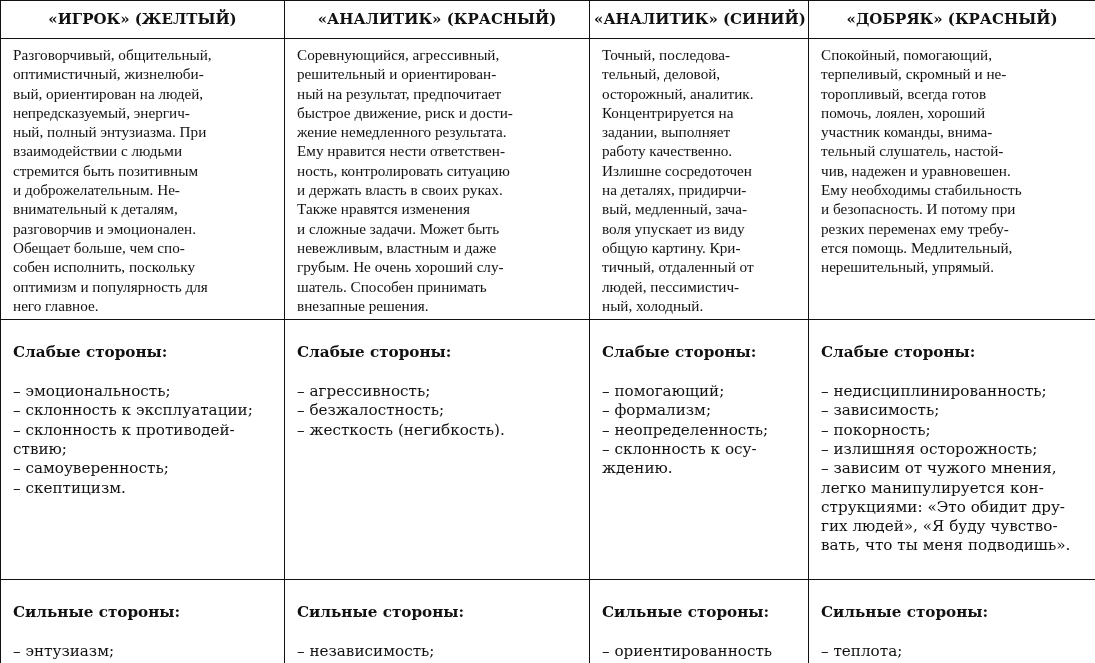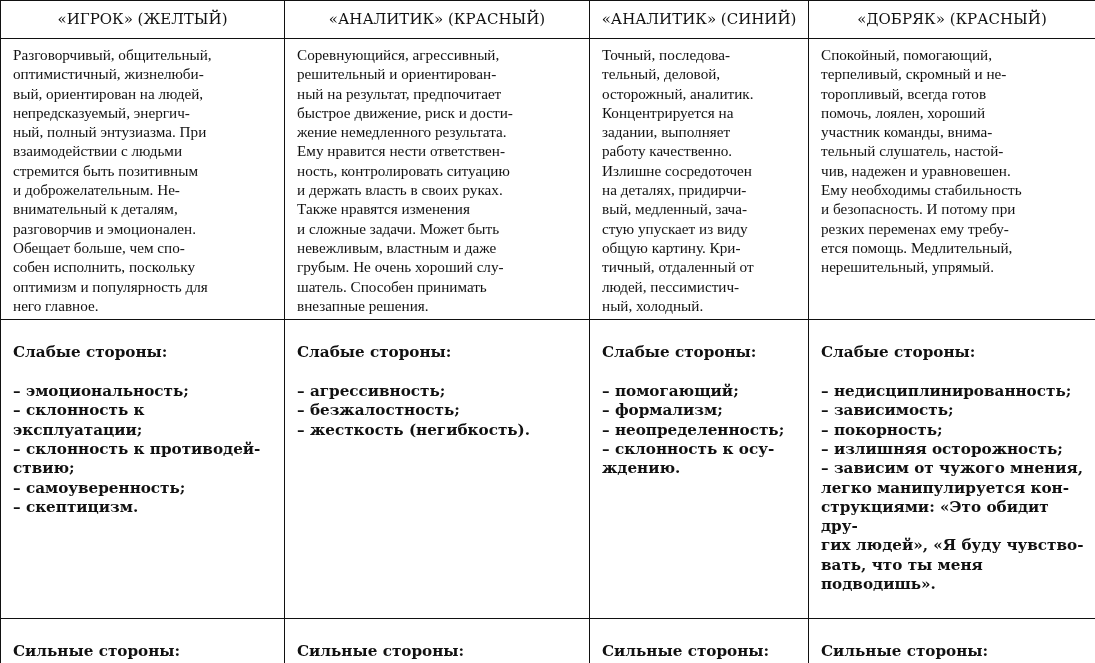--- a/index.html
+++ b/index.html
@@ -30,41 +30,40 @@
       font-size: 15.2px;
       line-height: 19.3px;
       font-weight: normal;
       text-align: left;
       white-space: pre-line;
       overflow: hidden;
     }
     table.grid th {
       vertical-align: middle;
       text-align: center;
-      font-weight: normal;
+      font-weight: bold;
       font-size: 15px;
       padding: 0 4px;
       white-space: nowrap;
       height: 37px;
     }
     col.c1 { width: 284px; }
     col.c2 { width: 305px; }
     col.c3 { width: 219px; }
     col.c4 { width: 287px; }
     tr.desc td { height: 270px; padding-top: 6px; font-family: Liberation Serif, serif; }
     tr.weak td { height: 188px; padding-top: 4px; }
     tr.strong td { height: 138px; padding-top: 4px; }
     .sec-title {
       display: block;
       font-weight: bold;
     }
     .list {
       display: block;
       white-space: pre-line;
-      font-weight: bold;
     }
   </style>
 </head>
 <body>
 
 <table class="grid">
   <colgroup>
     <col class="c1">
       <col class="c2">
       <col class="c3">
@@ -110,21 +109,21 @@
 внезапные решения.</td>
       <td>Точный, последова-
 тельный, деловой,
 осторожный, аналитик.
 Концентрируется на
 задании, выполняет
 работу качественно.
 Излишне сосредоточен
 на деталях, придирчи-
 вый, медленный, зача-
-стую упускает из виду
+воля упускает из виду
 общую картину. Кри-
 тичный, отдаленный от
 людей, пессимистич-
 ный, холодный.</td>
       <td>Спокойный, помогающий,
 терпеливый, скромный и не-
 торопливый, всегда готов
 помочь, лоялен, хороший
 участник команды, внима-
 тельный слушатель, настой-

